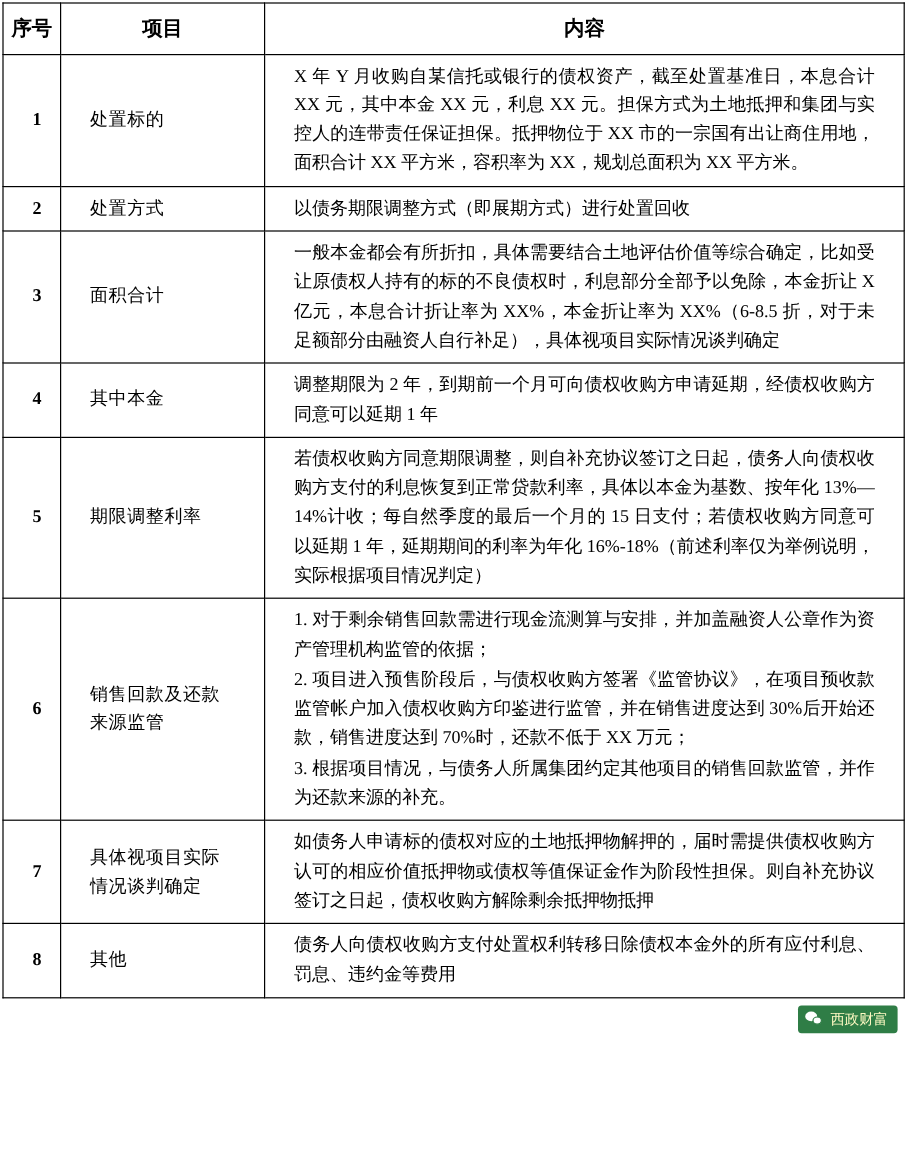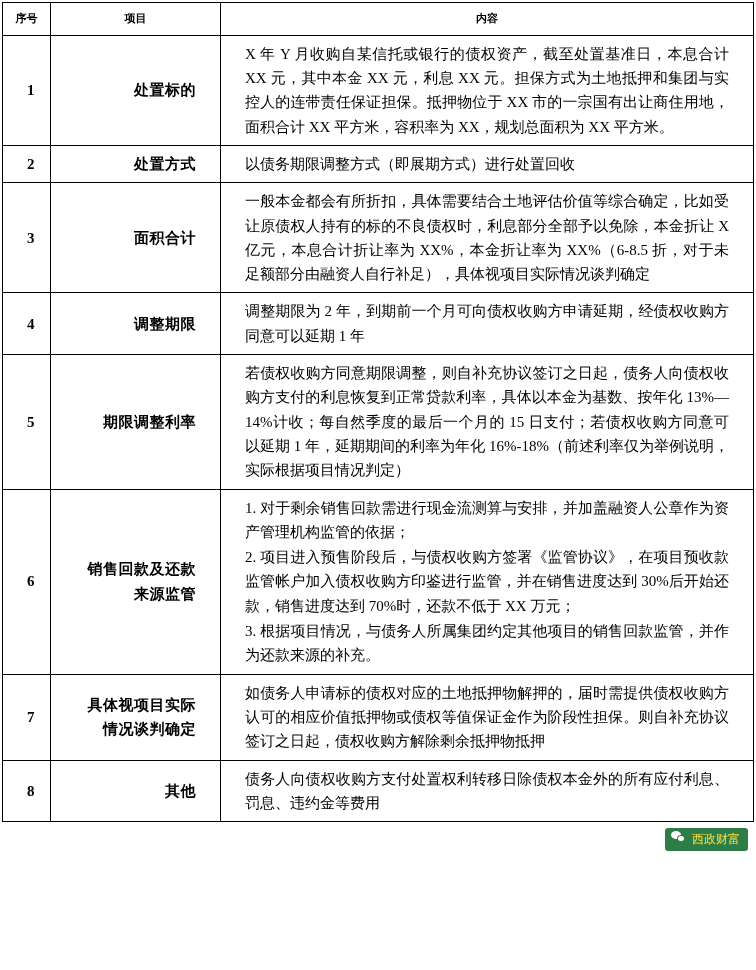--- a/index.html
+++ b/index.html
@@ -31,31 +31,31 @@
     font-size: 15px;
     line-height: 1.62;
   }
   col.c-no { width: 48px; }
   col.c-item { width: 170px; }
   col.c-content { width: auto; }
 
   thead td.head-cell {
     text-align: center;
     font-weight: bold;
-    font-size: 11px;
+    font-size: 17px;
     padding: 7px 4px;
   }
   td.no-cell {
     text-align: center;
     font-weight: bold;
     font-size: 15px;
   }
   td.item-cell {
-    text-align: right;
-    font-weight: bold;
+    text-align: left;
+    font-weight: normal;
     font-size: 15px;
     letter-spacing: 0.5px;
     line-height: 1.6;
   }
   td.content-cell {
     text-align: justify;
     text-justify: inter-ideograph;
     font-size: 15px;
     line-height: 1.68;
   }
@@ -70,24 +70,24 @@
     position: relative;
     width: 756px;
     height: 34px;
     margin-top: 4px;
   }
   .wechat-tag {
     position: absolute;
     right: 8px;
     top: 2px;
     display: flex;
-    align-items: flex-start;
+    align-items: center;
     gap: 6px;
     background: #2f7d46;
-    color: #fde047;
+    color: #fef9c3;
     font-size: 12px;
     font-family: "Liberation Sans", sans-serif;
     padding: 3px 8px 3px 6px;
     border-radius: 3px;
   }
   .wechat-icon {
     display: inline-block;
     width: 15px;
     height: 13px;
     position: relative;
@@ -143,21 +143,21 @@
       </tr>
       <tr>
         <td class="no-cell">3</td>
         <td class="item-cell">面积合计</td>
         <td class="content-cell">
           <p>一般本金都会有所折扣，具体需要结合土地评估价值等综合确定，比如受让原债权人持有的标的不良债权时，利息部分全部予以免除，本金折让 X 亿元，本息合计折让率为 XX%，本金折让率为 XX%（6-8.5 折，对于未足额部分由融资人自行补足），具体视项目实际情况谈判确定</p>
         </td>
       </tr>
       <tr>
         <td class="no-cell">4</td>
-        <td class="item-cell">调整期限</td>
+        <td class="item-cell">其中本金</td>
         <td class="content-cell">
           <p>调整期限为 2 年，到期前一个月可向债权收购方申请延期，经债权收购方同意可以延期 1 年</p>
         </td>
       </tr>
       <tr>
         <td class="no-cell">5</td>
         <td class="item-cell">期限调整利率</td>
         <td class="content-cell">
           <p>若债权收购方同意期限调整，则自补充协议签订之日起，债务人向债权收购方支付的利息恢复到正常贷款利率，具体以本金为基数、按年化 13%—14%计收；每自然季度的最后一个月的 15 日支付；若债权收购方同意可以延期 1 年，延期期间的利率为年化 16%-18%（前述利率仅为举例说明，实际根据项目情况判定）</p>
         </td>

